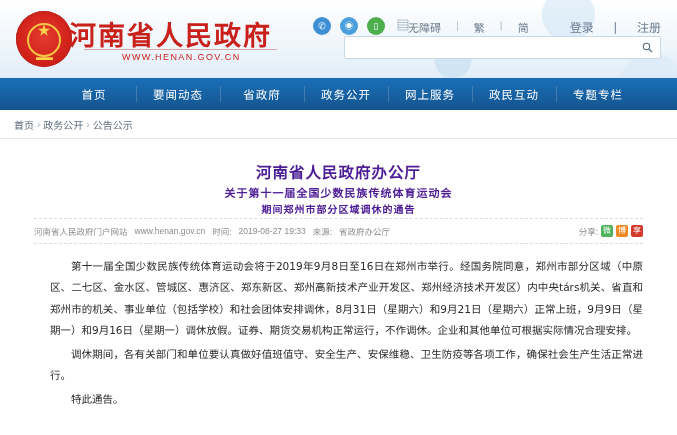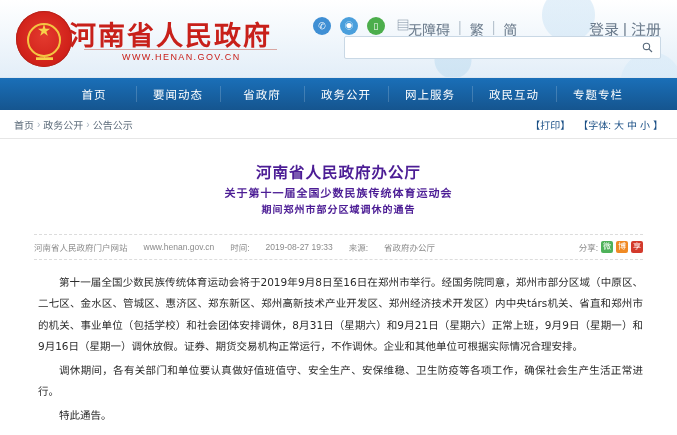--- a/index.html
+++ b/index.html
@@ -94,35 +94,35 @@
     line-height: 18px;
     text-align: center;
   }
   .hicon.green { background: #4cae4c; }
   .hicon.blue2 { background: #4a9fdc; }
   .hicon.plain { background: transparent; color: #7c8da0; font-size: 13px; }
 
   .header-links {
     position: absolute;
     left: 408px; top: 19px;
-    font-size: 14px;
+    font-size: 11px;
     color: #6b7b8c;
     display: flex;
-    gap: 8px;
+    gap: 15px;
     align-items: flex-start;
   }
   .header-links .sep { color: #b8c4cf; }
 
   .header-top-right {
     position: absolute;
     right: 16px; top: 18px;
-    font-size: 15px;
+    font-size: 12px;
     color: #6b7b8c;
     display: flex;
-    gap: 4px;
+    gap: 20px;
     align-items: center;
   }
 
   .searchbox {
     position: absolute;
     right: 16px; top: 36px;
     width: 317px; height: 23px;
     background: #fff;
     border: 1px solid #c9d8e5;
     border-radius: 2px;
@@ -214,29 +214,28 @@
     color: #4c1d95;
     font-weight: bold;
     line-height: 1.55;
     font-family: "DejaVu Sans", sans-serif;
   }
   .title-line1 { font-size: 15.5px; letter-spacing: 1px; }
   .title-line2 { font-size: 11px; letter-spacing: 1px; }
   .title-line3 { font-size: 10px; letter-spacing: 1px; font-family: Liberation Serif, serif; }
 
   .meta-row {
-    margin-top: 16px;
     border-top: 1px dashed #dcdcdc;
     border-bottom: 1px dashed #dcdcdc;
     height: 26px;
     display: flex;
     align-items: center;
     font-size: 8.5px;
     color: #8b8b8b;
-    gap: 16px;
+    gap: 7px;
   }
   .meta-row .share {
     margin-left: auto;
     display: flex;
     align-items: flex-start;
     gap: 3px;
   }
   .share-ico {
     width: 12px; height: 12px;
     border-radius: 2px;
@@ -251,21 +250,21 @@
   .share-ico.r { background: #d33a2c; }
 
   .body-text {
     margin-top: 12px;
     font-size: 10.5px;
     line-height: 2.05;
     color: #2b2b2b;
     text-align: justify;
     font-family: "DejaVu Sans", sans-serif;
   }
-  .body-text p { margin: 0 0 2px 4px; text-indent: 2em; }
+  .body-text p { margin: 0 0 2px 16px; text-indent: 2em; }
 </style>
 </head>
 <body>
 
 <div class="page">
 
   <div class="header">
     <div class="header-deco"></div>
 
     <div class="emblem">
@@ -320,30 +319,20 @@
     <div class="nav-item">专题专栏</div>
   </div>
 
   <div class="crumb-row">
     <div class="crumb">
       <a>首页</a>
       <span class="sep">›</span>
       <a>政务公开</a>
       <span class="sep">›</span>
       <a>公告公示</a>
-    </div>
-    <div class="crumb-right">
-      <span>【打印】</span>
-      <span class="fs">
-        <span>【字体:</span>
-        <span>大</span>
-        <span>中</span>
-        <span>小</span>
-        <span>】</span>
-      </span>
     </div>
   </div>
 
   <div class="article">
     <div class="title-block">
       <div class="title-line1">河南省人民政府办公厅</div>
       <div class="title-line2">关于第十一届全国少数民族传统体育运动会</div>
       <div class="title-line3">期间郑州市部分区域调休的通告</div>
     </div>
 

